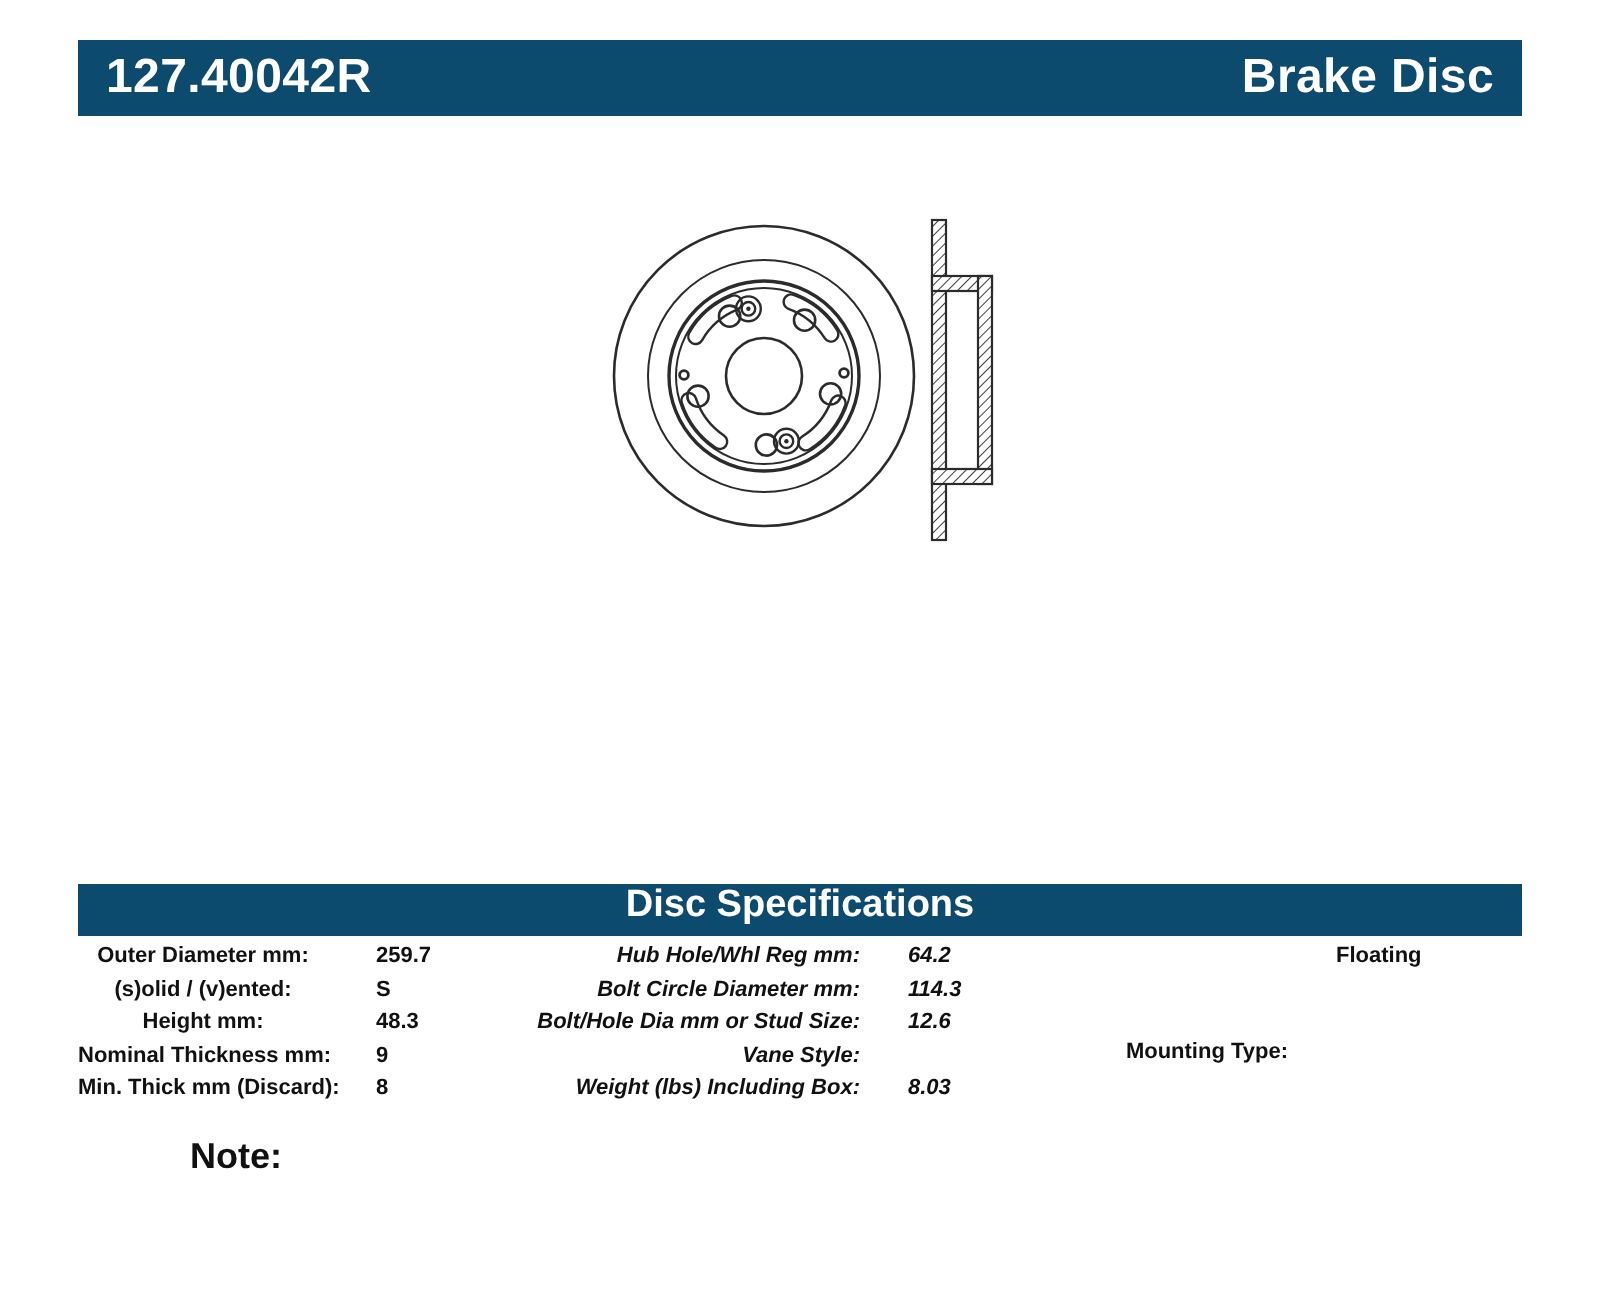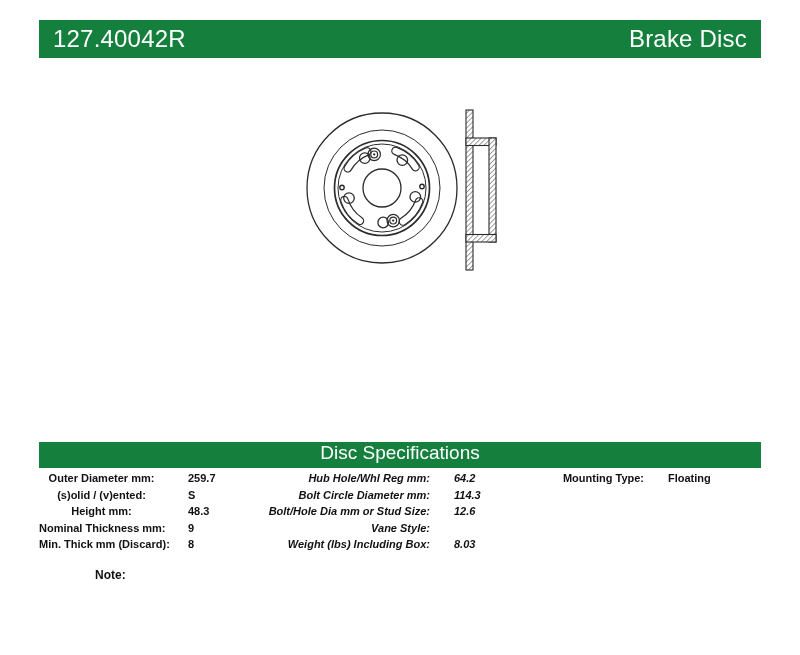--- a/index.html
+++ b/index.html
@@ -5,21 +5,21 @@
   html, body { margin: 0; padding: 0; }
   body {
     width: 800px; height: 655px;
     background: #ffffff;
     font-family: "Liberation Sans", sans-serif;
     position: relative;
     color: #111;
   }
   .bar {
     position: absolute; left: 39px; width: 722px;
-    background: #15803d; color: #fff; font-weight: normal;
+    background: #0c4a6e; color: #fff; font-weight: bold;
     box-sizing: border-box;
   }
   .top-bar {
     top: 20px; height: 38px;
     display: flex; justify-content: space-between; align-items: center;
     font-size: 24px; padding: 0 14px;
     letter-spacing: 0.2px;
   }
   .spec-bar {
     top: 442px; height: 26px;
@@ -30,24 +30,24 @@
   .spec-col {
     position: absolute; top: 470px;
     font-size: 11px; font-weight: bold; line-height: 16.6px;
     white-space: nowrap;
   }
   .spec-row { display: flex; }
   .spec-label { display: inline-block; text-align: right; }
   .spec-value { margin-left: 24px; }
   .col1 { left: 39px; }  .col1 .spec-label { width: 125px; text-align: center; }
   .col2 { left: 240px; font-style: italic; } .col2 .spec-label { width: 190px; }
-  .col3 { left: 500px; } .col3 .spec-label { width: 144px; }
+  .col3 { left: 500px; } .col3 .spec-label { width: 144px; margin-top: 48px; }
   .note {
     position: absolute; left: 95px; top: 568px;
-    font-size: 12px; font-weight: bold;
+    font-size: 18px; font-weight: bold;
   }
 </style>
 </head>
 <body>
 
 <div class="bar top-bar">
   <span>127.40042R</span>
   <span>Brake Disc</span>
 </div>
 

